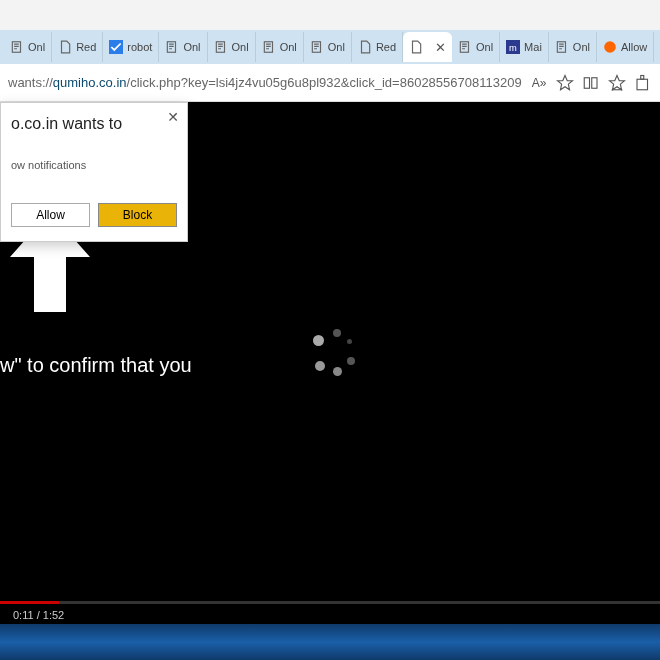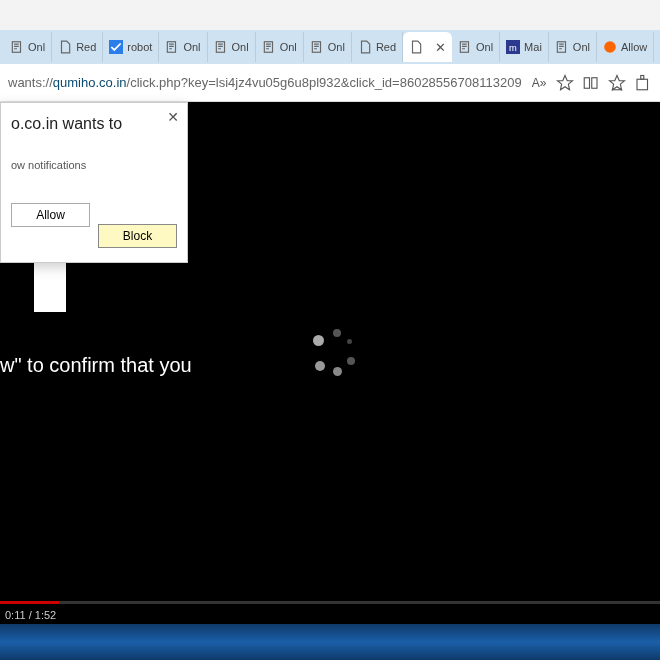--- a/index.html
+++ b/index.html
@@ -124,23 +124,22 @@
     }
     .prompt-btn {
       flex: 1;
       height: 24px;
       font-size: 12px;
       border: 1px solid #aaa;
       background: #fff;
       cursor: pointer;
     }
     .prompt-btn.block {
-      background: #fef9c3;
+      background: #eab308;
       border: 1px solid #888;
-      margin-top: 21px;
     }
     .big-arrow {
       position: absolute;
       left: 10px;
       top: 110px;
     }
     .confirm-text {
       position: absolute;
       left: 0;
       top: 250px;
@@ -170,21 +169,21 @@
       height: 3px;
       background: #333;
     }
     .progress-fill {
       width: 9%;
       height: 100%;
       background: #c00;
     }
     .video-time {
       position: absolute;
-      left: 5px;
+      left: 13px;
       bottom: 3px;
       color: #ccc;
       font-size: 11px;
     }
     .taskbar {
       position: absolute;
       bottom: 0;
       left: 0;
       right: 0;
       height: 36px;

